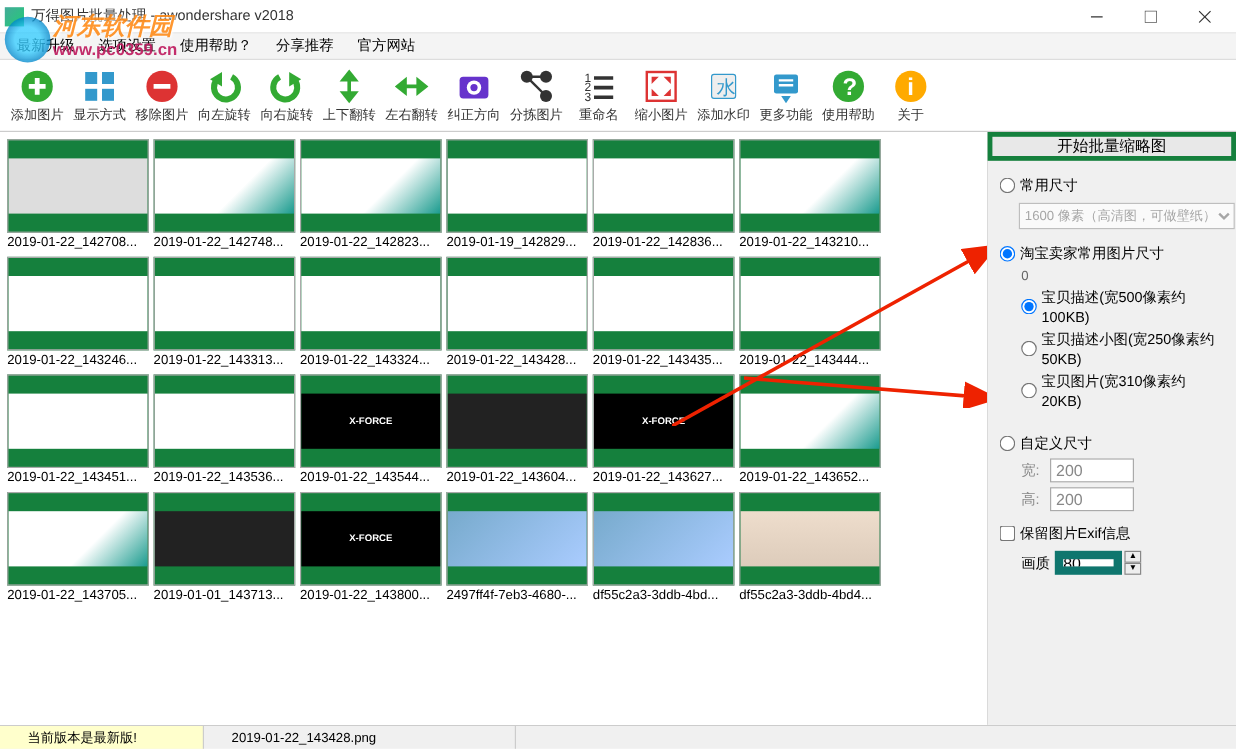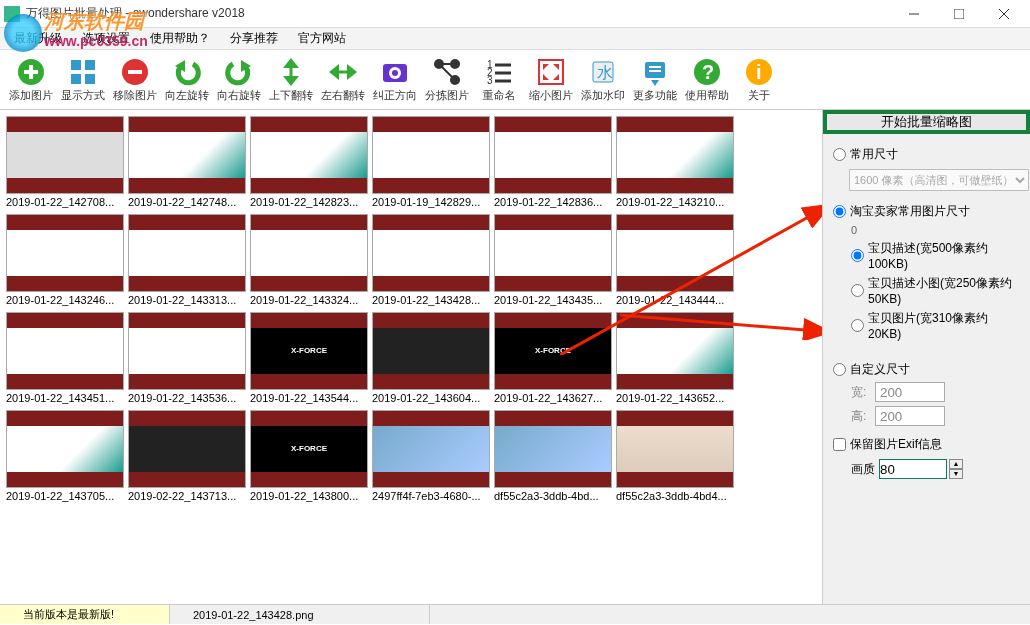--- a/index.html
+++ b/index.html
@@ -20,21 +20,21 @@
 .toolbar { height: 60px; display: flex; align-items: center; background: #fff; padding: 2px 6px; border-bottom: 1px solid #ccc; }
 .tool-btn { display: flex; flex-direction: column; align-items: center; justify-content: center; width: 50px; height: 56px; cursor: pointer; margin-right: 2px; }
 .tool-icon { width: 32px; height: 32px; display: flex; align-items: center; justify-content: center; }
 .tool-label { font-size: 11px; margin-top: 0; color: #333; }
 
 
 .main { display: flex; height: 494px; }
 .thumb-area { flex: 1; overflow-y: scroll; background: #fff; padding: 6px; position: relative; }
 .thumb-grid { display: flex; flex-wrap: wrap; gap: 4px; }
 .thumb { width: 118px; display: flex; flex-direction: column; }
-.thumb-img { width: 118px; height: 78px; background: #7f1d1d; border: 1px solid #aaa; display: flex; align-items: center; justify-content: flex-start; position: relative; overflow: hidden; }
+.thumb-img { width: 118px; height: 78px; background: #15803d; border: 1px solid #aaa; display: flex; align-items: center; justify-content: flex-start; position: relative; overflow: hidden; }
 .thumb-inner { width: 100%; height: 60%; background: #fff; }
 .thumb-inner.teal { background: linear-gradient(135deg, #fff 60%, #1a9b8e 100%); }
 .thumb-inner.gray { background: #ddd; }
 .thumb-inner.dark { background: #222; }
 .thumb-inner.xforce { background: #000; color: #fff; font-size: 8px; text-align: center; line-height: 46px; font-weight: bold; }
 .thumb-inner.blue { background: linear-gradient(135deg,#7ac,#acf); }
 .thumb-inner.photo { background: linear-gradient(#edc,#dcb); }
 .thumb-label { font-size: 11px; padding: 2px 0; white-space: nowrap; overflow: hidden; text-overflow: ellipsis; }
 
 
@@ -46,21 +46,21 @@
 .panel-body { padding: 8px 10px; font-size: 12px; }
 .radio-row { display: flex; align-items: center; margin: 4px 0; cursor: pointer; }
 .radio-row input { margin-right: 4px; }
 .sub-group { margin-left: 18px; }
 .dim-row { display: flex; align-items: center; margin: 4px 0 4px 18px; }
 .dim-row label { width: 24px; color: #888; }
 .dim-row input { width: 70px; height: 20px; border: 1px solid #aaa; padding: 0 4px; background: #fff; color: #888; }
 .check-row { display: flex; align-items: center; margin: 10px 0 6px 0; }
 .check-row input { margin-right: 4px; }
 .quality-row { display: flex; align-items: center; margin: 4px 0 0 18px; }
-.quality-row input { width: 68px; height: 20px; border: 1px solid #0f766e; margin-left: 4px; }
+.quality-row input { width: 56px; height: 20px; border: 7px solid #0f766e; margin-left: 4px; }
 .spinner { display: flex; flex-direction: column; margin-left: 2px; }
 .spinner div { width: 14px; height: 10px; border: 1px solid #888; background: #eee; font-size: 7px; text-align: center; line-height: 8px; cursor: pointer; }
 select.dropdown { width: 180px; height: 22px; margin: 2px 0 8px 16px; border: 1px solid #aaa; background: #fff; color: #888; font-size: 11px; }
 
 
 .statusbar { height: 20px; background: #f0f0f0; border-top: 1px solid #ccc; display: flex; align-items: center; font-size: 11px; }
 .status-cell { padding: 0 23px; border-right: 1px solid #ccc; height: 100%; display: flex; align-items: center; }
 .status-cell:first-child { width: 170px; background: #ffffcc; }
 
 
@@ -376,21 +376,21 @@
         <div class="thumb">
           <div class="thumb-img">
             <div class="thumb-inner teal"></div>
           </div>
           <div class="thumb-label">2019-01-22_143705...</div>
         </div>
         <div class="thumb">
           <div class="thumb-img">
             <div class="thumb-inner dark"></div>
           </div>
-          <div class="thumb-label">2019-02-22_143713...</div>
+          <div class="thumb-label">2019-01-01_143713...</div>
         </div>
         <div class="thumb">
           <div class="thumb-img">
             <div class="thumb-inner xforce">X-FORCE</div>
           </div>
           <div class="thumb-label">2019-01-22_143800...</div>
         </div>
         <div class="thumb">
           <div class="thumb-img">
             <div class="thumb-inner blue"></div>

